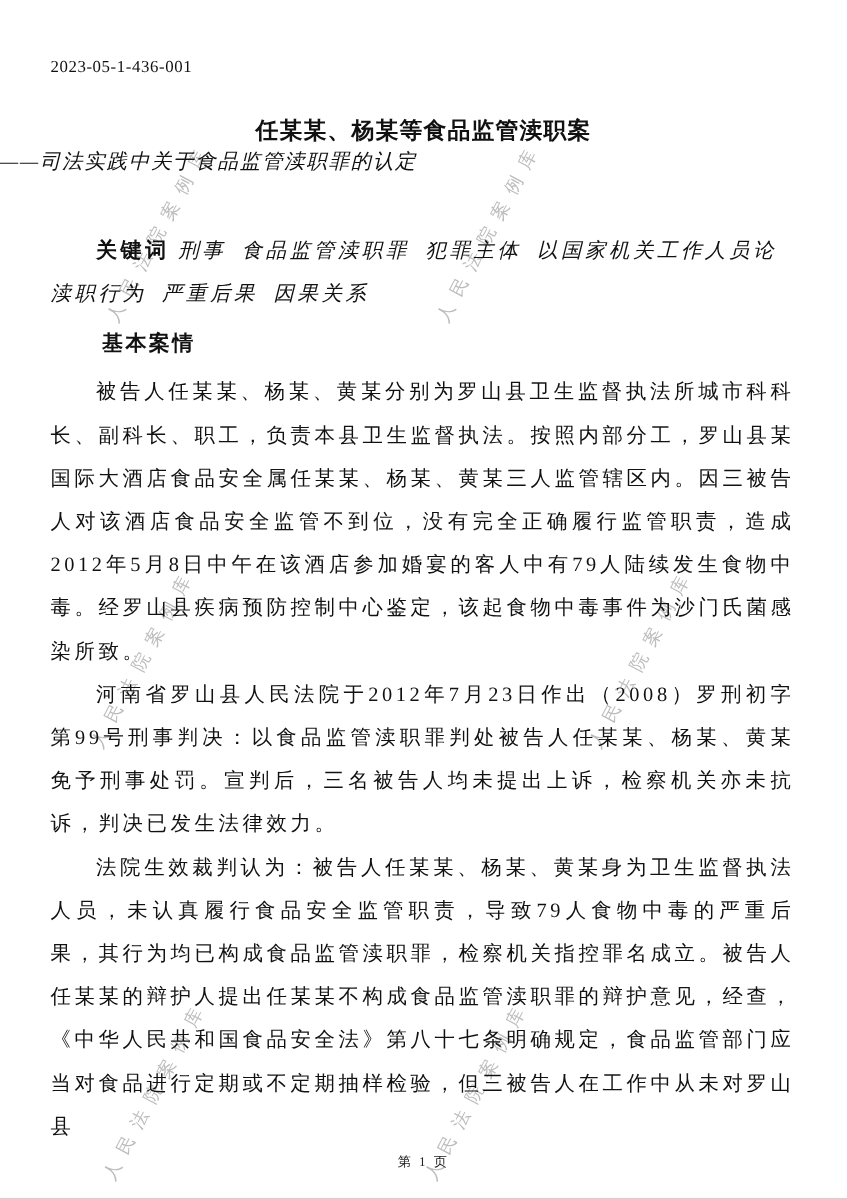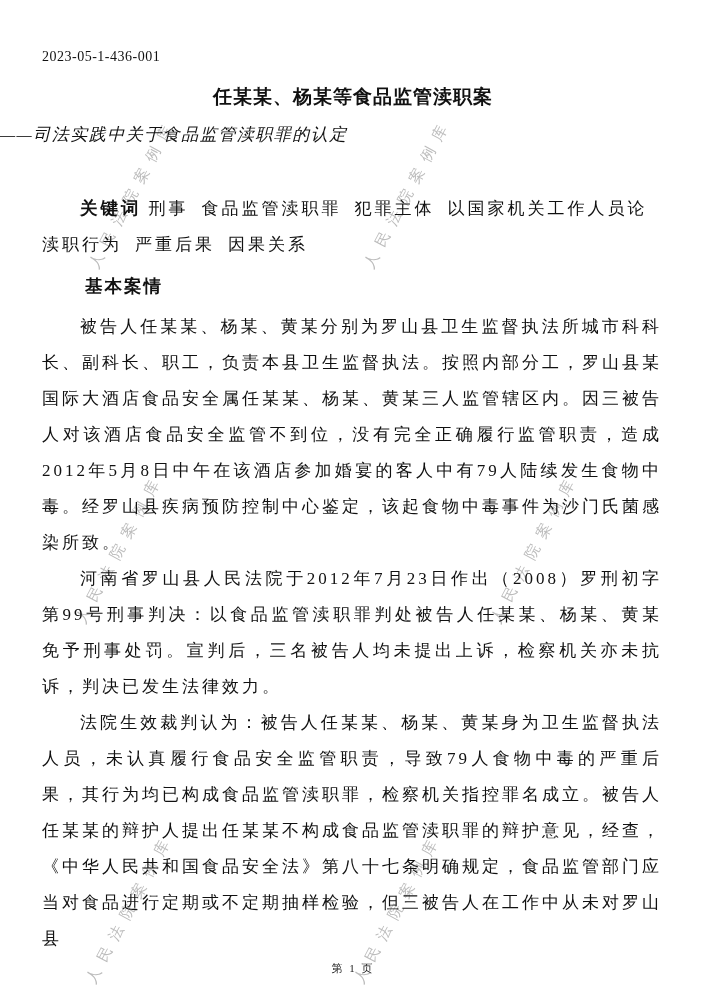--- a/index.html
+++ b/index.html
@@ -29,21 +29,21 @@
   .doc-number {
     position: absolute; z-index: 1;
     left: 42px; top: 49px;
     font-size: 14px;
     font-family: "Liberation Serif", serif;
     letter-spacing: 0.5px;
   }
   .title {
     position: absolute; z-index: 1;
     left: 0; right: 0; top: 80px;
-    margin: 4px;
+    margin: 16px;
     text-align: center;
     font-family: "Liberation Sans", sans-serif;
     font-weight: bold;
     font-size: 19px;
     letter-spacing: 1px;
   }
   .subtitle {
     position: absolute; z-index: 1;
     left: 0; right: 0; top: 123px;
     text-align: left;
@@ -66,20 +66,21 @@
   }
   .kw-label {
     font-family: "Liberation Sans", sans-serif;
     font-weight: bold;
     font-size: 17.5px;
     font-style: normal;
     margin-right: 7px;
   }
   .kw {
     font-family: "Liberation Serif", serif;
+    font-style: italic;
     margin-right: 13px;
   }
   .sec-heading {
     margin: 5px;
     text-indent: 38px;
     font-family: "Liberation Sans", sans-serif;
     font-weight: bold;
     font-size: 17.5px;
     letter-spacing: 2px;
     line-height: 36px;

